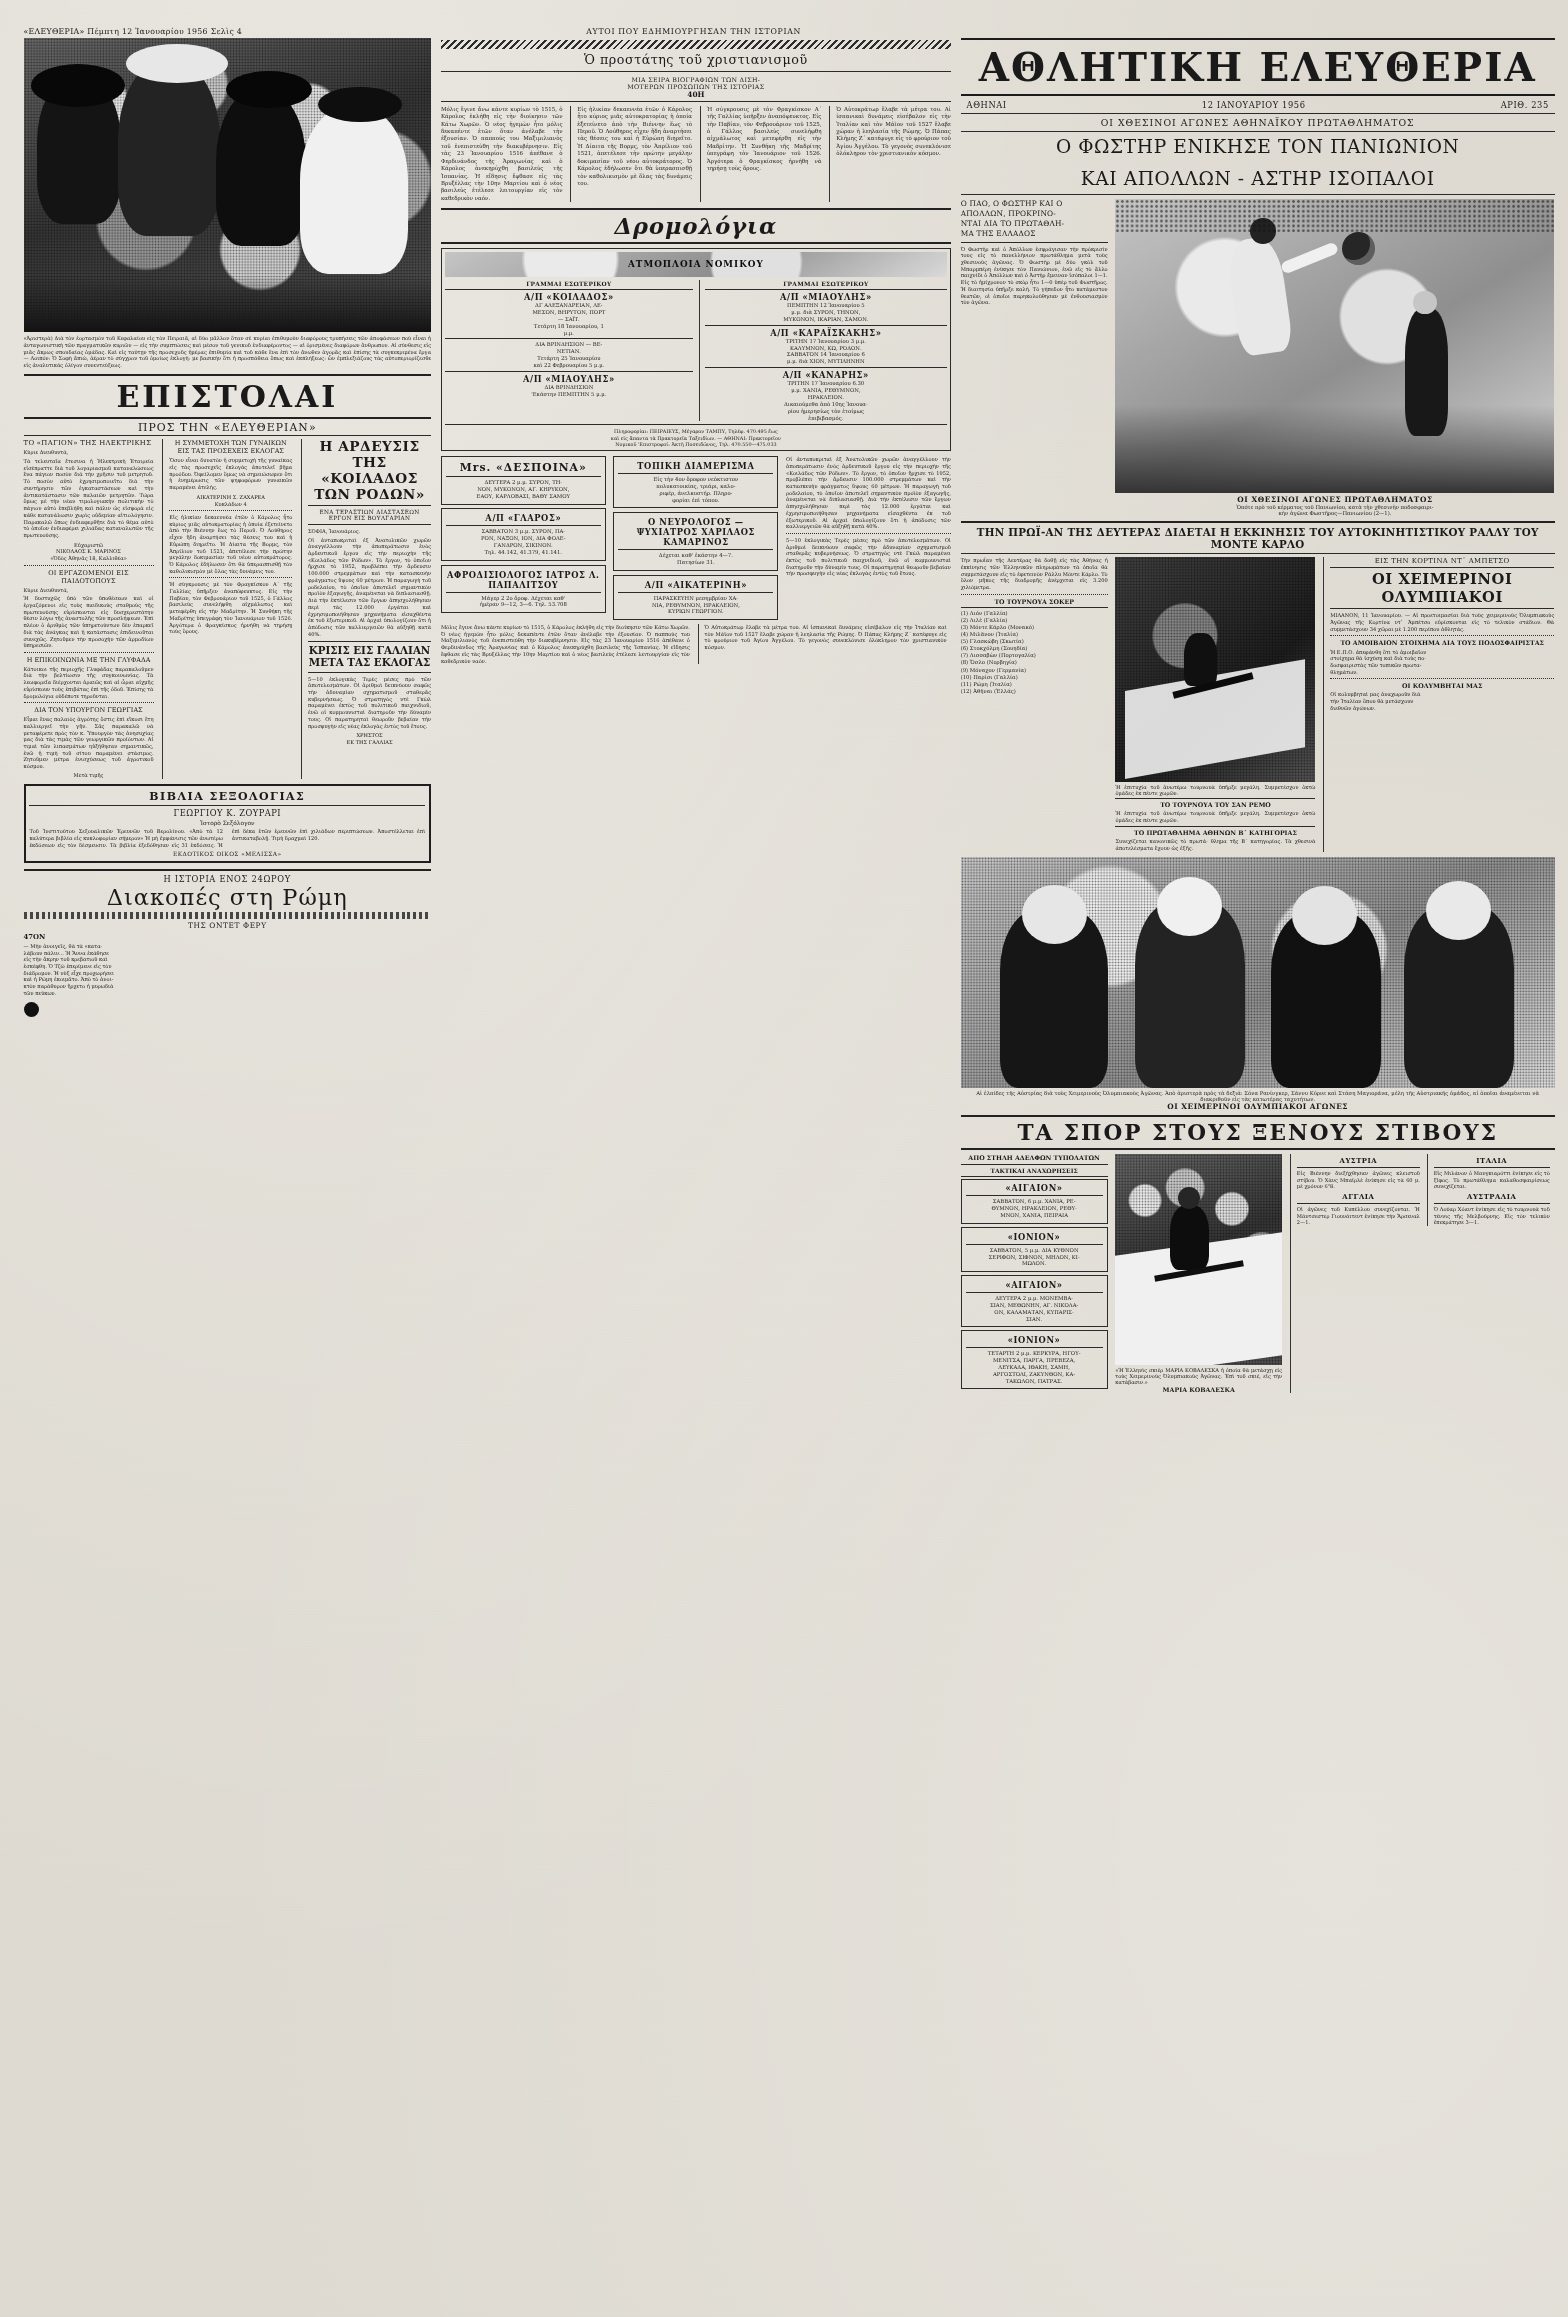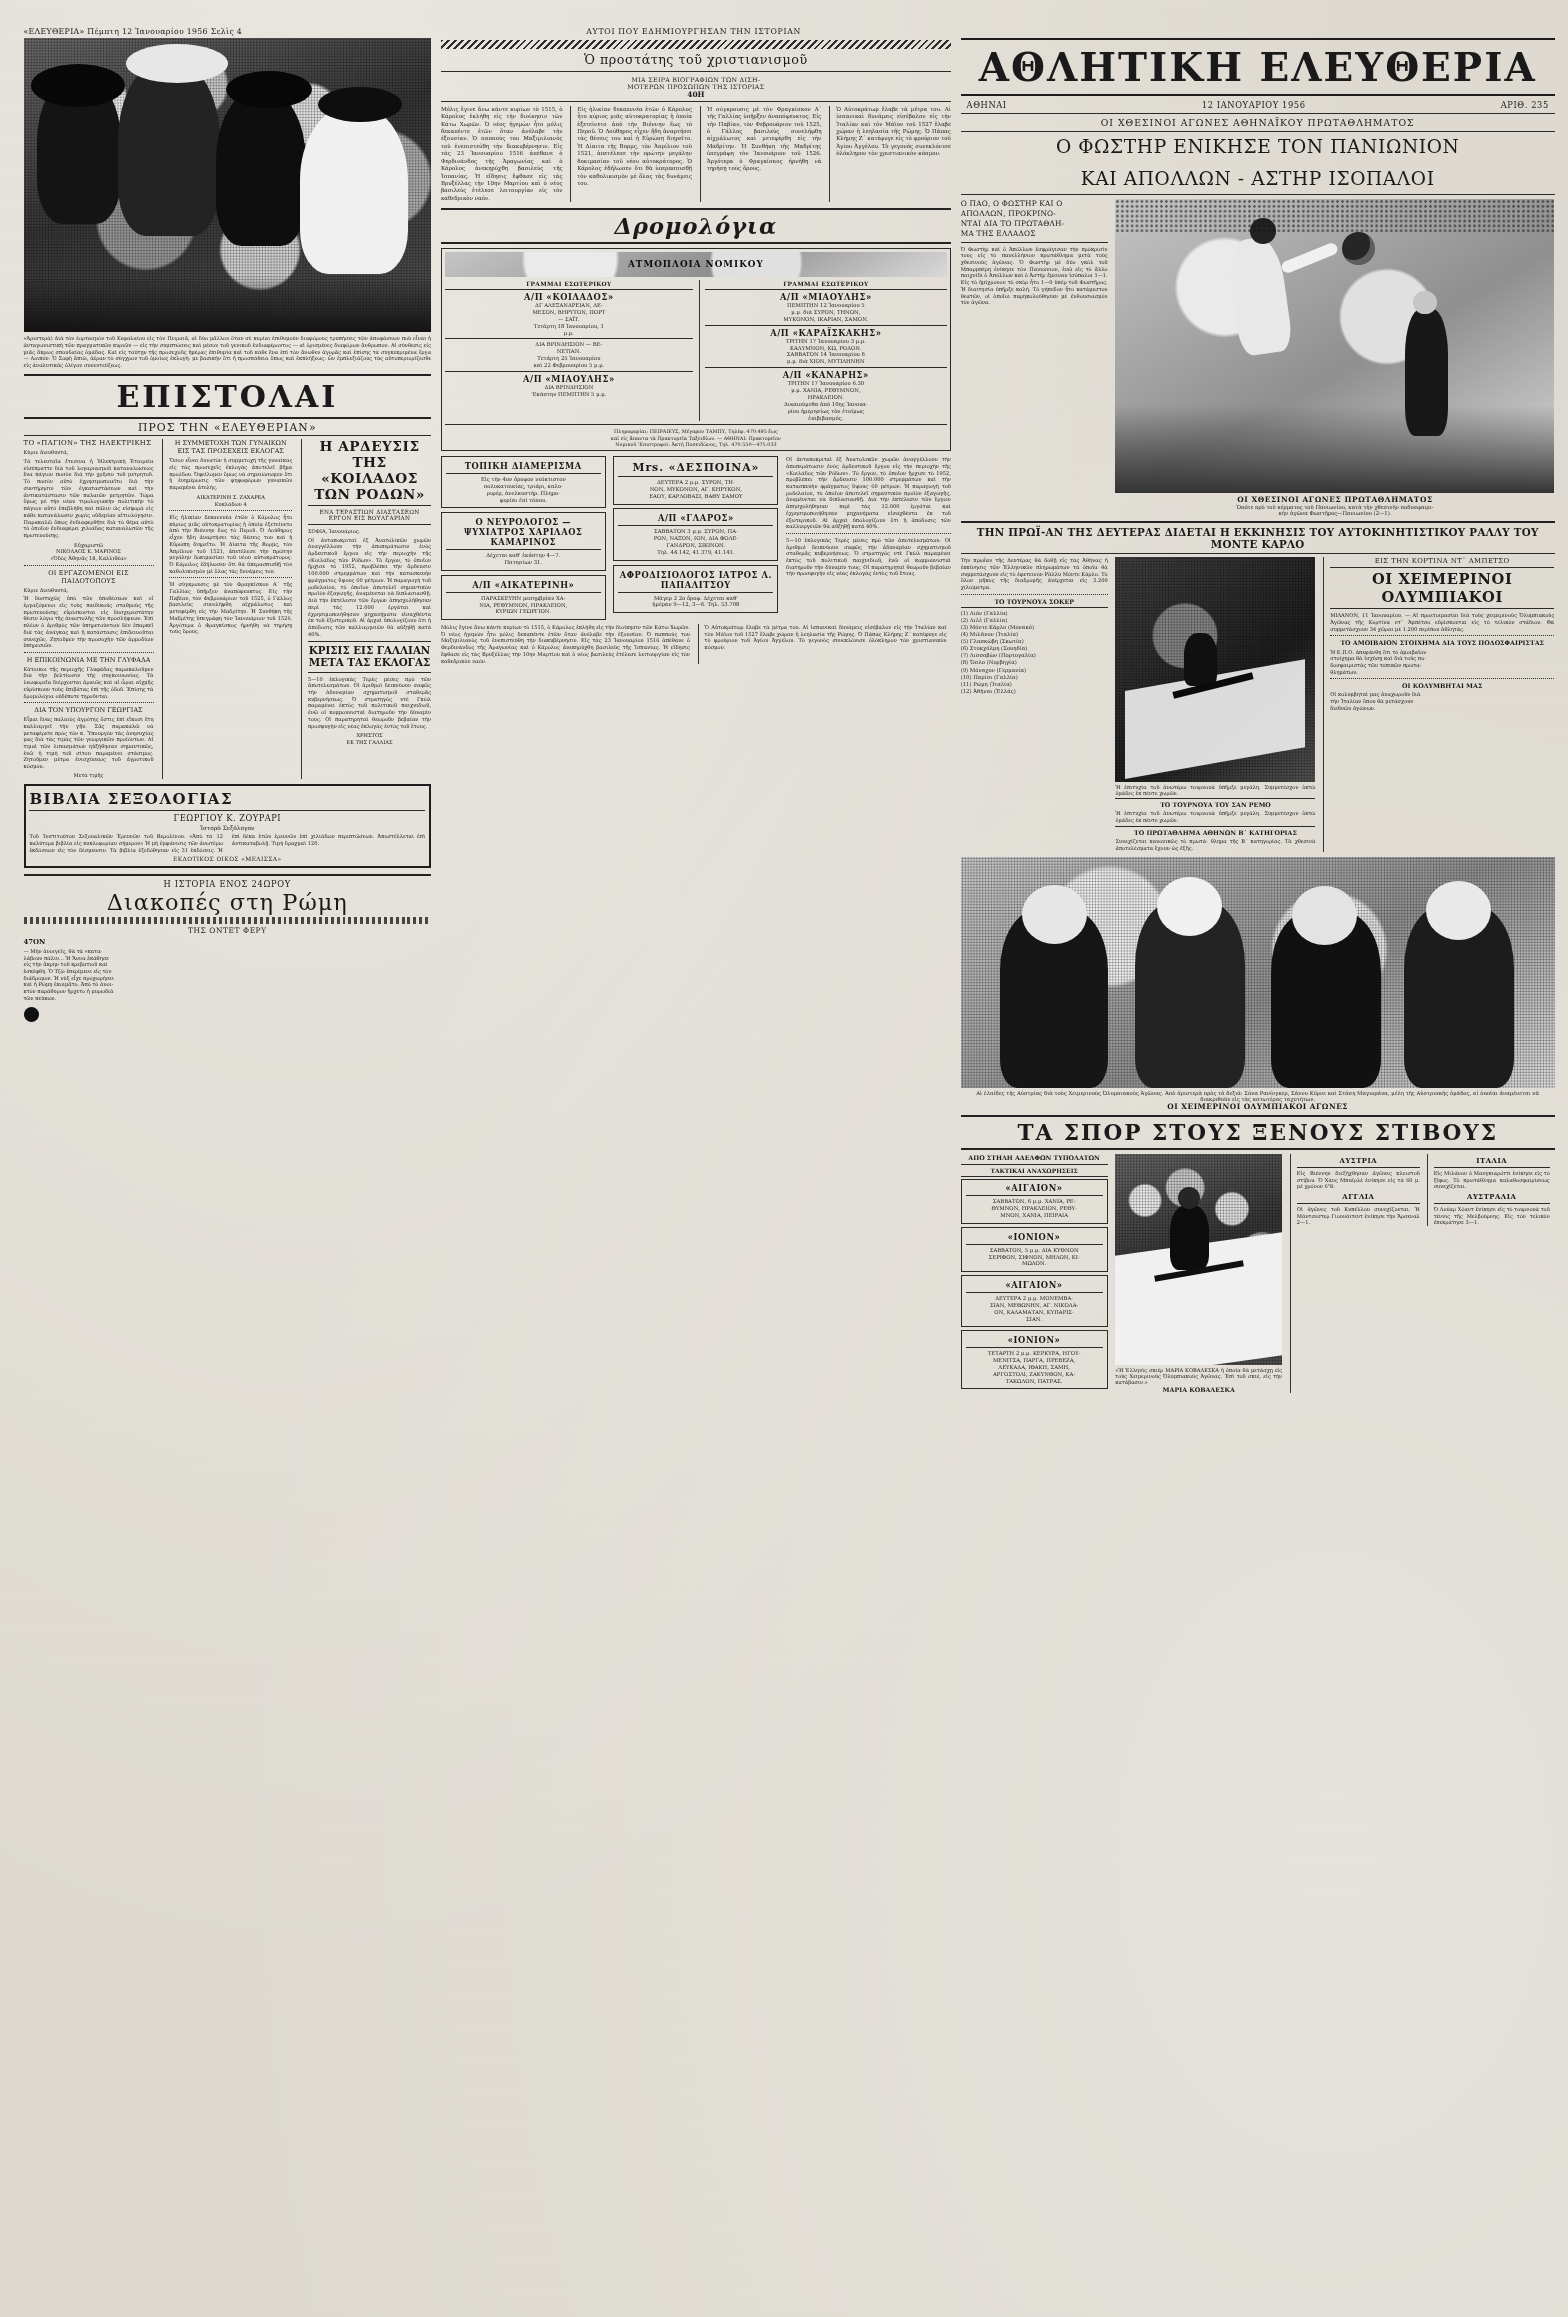--- a/index.html
+++ b/index.html
@@ -110,21 +110,21 @@
   
   .dromo { font-family:"DejaVu Serif", serif; font-size:22.5px; font-weight:700;
     letter-spacing:1px; font-style:italic; text-align:center; }
 
   .listline { font-size:5.3px; line-height:1.35; }
 
   .hdr-line { display:flex; justify-content:space-between; font-size:8.3px; letter-spacing:0.6px; padding:0 5.9px; }
 
   .vline { border-left:1px solid #333; }
 
-  .biblia { font-size:15px; font-weight:700; letter-spacing:1.5px; 
+  .biblia { font-size:11px; font-weight:700; letter-spacing:1.5px; text-align:center;
     font-family:"DejaVu Serif", serif; }
   .diakopes { font-size:22.5px; text-align:center; font-family:"DejaVu Serif", serif;
     letter-spacing:1px; }
 
   .xeimer { font-size:14.7px; font-weight:700; letter-spacing:0.6px; text-align:center;
     line-height:1.2; font-family:"DejaVu Serif", serif; }
 
   .spor { font-size:21.6px; font-weight:700; letter-spacing:2px; text-align:center;
     font-family:"DejaVu Serif", serif; }
 
@@ -369,62 +369,62 @@
         </div>
         <div class="hairline" style="margin:2.9px 0"></div>
         <div class="greek" style="font-size:4.9px;line-height:1.3;white-space:pre-line;text-align:center">Πληροφορίαι: ΠΕΙΡΑΙΕΥΣ, Μέγαρον ΤΑΜΠΥ, Τηλέφ. 470.495 ἕως
 καὶ εἰς ἅπαντα τὰ Πρακτορεῖα Ταξειδίων. — ΑΘΗΝΑΙ: Πρακτορεῖον
 Νομικοῦ 'Επιστροφοί: Ἀκτὴ Ποσειδῶνος, Τηλ. 470.550—475.033</div>
       </div>
 
       <div style="display:flex;gap:7.8px;margin-top:4.9px">
         <div style="width:165px">
           <div class="box" style="margin-bottom:3.9px">
+            <div class="adname2 greek">Mrs. «ΔΕΣΠΟΙΝΑ»</div>
+            <div class="hairline" style="margin:2px 0"></div>
+            <div class="greek ad" style="white-space:pre-line">ΔΕΥΤΕΡΑ 2 μ.μ. ΣΥΡΟΝ, ΤΗ-
+ΝΟΝ, ΜΥΚΟΝΟΝ, ΑΓ. ΚΗΡΥΚΟΝ,
+ΕΑΟΥ, ΚΑΡΛΟΒΑΣΙ, ΒΑΘΥ ΣΑΜΟΥ</div>
+          </div>
+          <div class="box" style="margin-bottom:3.9px">
+            <div class="adname greek">Α/Π «ΓΛΑΡΟΣ»</div>
+            <div class="hairline" style="margin:2px 0"></div>
+            <div class="greek ad" style="white-space:pre-line">ΣΑΒΒΑΤΟΝ 3 μ.μ. ΣΥΡΟΝ, ΠΑ-
+ΡΟΝ, ΝΑΞΟΝ, ΙΟΝ, ΔΙΑ ΦΟΛΕ-
+ΓΑΝΔΡΟΝ, ΣΙΚΙΝΟΝ.
+Τηλ. 44.142, 41.379, 41.141.</div>
+          </div>
+          <div class="box">
+            <div class="adname greek">ΑΦΡΟΔΙΣΙΟΛΟΓΟΣ ΙΑΤΡΟΣ Λ. ΠΑΠΑΛΙΤΣΟΥ</div>
+            <div class="hairline" style="margin:2px 0"></div>
+            <div class="greek ad" style="white-space:pre-line">Μάγερ 2 2ο ὄροφ. Δέχεται καθ'
+ἡμέραν 9—12, 3—6. Τηλ. 53.708</div>
+          </div>
+        </div>
+        <div style="width:165px">
+          <div class="box" style="margin-bottom:3.9px">
             <div class="adname greek">ΤΟΠΙΚΗ ΔΙΑΜΕΡΙΣΜΑ</div>
             <div class="hairline" style="margin:2px 0"></div>
             <div class="greek ad" style="white-space:pre-line">Εἰς τὴν 4ον ὄροφον νεόκτιστον
 πολυκατοικίας, τριάρι, καλο-
 ριφέρ, ἀνελκυστήρ. Πληρο-
 φορίαι ἐπὶ τόπου.</div>
           </div>
           <div class="box" style="margin-bottom:3.9px">
             <div class="adname greek">Ο ΝΕΥΡΟΛΟΓΟΣ — ΨΥΧΙΑΤΡΟΣ ΧΑΡΙΛΑΟΣ ΚΑΜΑΡΙΝΟΣ</div>
             <div class="hairline" style="margin:2px 0"></div>
             <div class="greek ad" style="white-space:pre-line">Δέχεται καθ' ἑκάστην 4—7.
 Πατησίων 31.</div>
           </div>
           <div class="box">
             <div class="adname greek">Α/Π «ΑΙΚΑΤΕΡΙΝΗ»</div>
             <div class="hairline" style="margin:2px 0"></div>
             <div class="greek ad" style="white-space:pre-line">ΠΑΡΑΣΚΕΥΗΝ μεσημβρίαν ΧΑ-
 ΝΙΑ, ΡΕΘΥΜΝΟΝ, ΗΡΑΚΛΕΙΟΝ,
 ΚΥΡΙΩΝ ΓΕΩΡΓΙΟΝ.</div>
-          </div>
-        </div>
-        <div style="width:165px">
-          <div class="box" style="margin-bottom:3.9px">
-            <div class="adname2 greek">Mrs. «ΔΕΣΠΟΙΝΑ»</div>
-            <div class="hairline" style="margin:2px 0"></div>
-            <div class="greek ad" style="white-space:pre-line">ΔΕΥΤΕΡΑ 2 μ.μ. ΣΥΡΟΝ, ΤΗ-
-ΝΟΝ, ΜΥΚΟΝΟΝ, ΑΓ. ΚΗΡΥΚΟΝ,
-ΕΑΟΥ, ΚΑΡΛΟΒΑΣΙ, ΒΑΘΥ ΣΑΜΟΥ</div>
-          </div>
-          <div class="box" style="margin-bottom:3.9px">
-            <div class="adname greek">Α/Π «ΓΛΑΡΟΣ»</div>
-            <div class="hairline" style="margin:2px 0"></div>
-            <div class="greek ad" style="white-space:pre-line">ΣΑΒΒΑΤΟΝ 3 μ.μ. ΣΥΡΟΝ, ΠΑ-
-ΡΟΝ, ΝΑΞΟΝ, ΙΟΝ, ΔΙΑ ΦΟΛΕ-
-ΓΑΝΔΡΟΝ, ΣΙΚΙΝΟΝ.
-Τηλ. 44.142, 41.379, 41.141.</div>
-          </div>
-          <div class="box">
-            <div class="adname greek">ΑΦΡΟΔΙΣΙΟΛΟΓΟΣ ΙΑΤΡΟΣ Λ. ΠΑΠΑΛΙΤΣΟΥ</div>
-            <div class="hairline" style="margin:2px 0"></div>
-            <div class="greek ad" style="white-space:pre-line">Μάγερ 2 2ο ὄροφ. Δέχεται καθ'
-ἡμέραν 9—12, 3—6. Τηλ. 53.708</div>
           </div>
         </div>
         <div style="width:165px">
           <div class="greek tiny">Οἱ ἀνταποκριταὶ ἐξ Ἀνατολικῶν χωρῶν ἀναγγέλλουν τὴν ἀποπεράτωσιν ἑνὸς ἀρδευτικοῦ ἔργου εἰς τὴν περιοχὴν τῆς «Κοιλάδος τῶν Ρόδων». Τὸ ἔργον, τὸ ὁποῖον ἤρχισε τὸ 1952, προβλέπει τὴν ἄρδευσιν 100.000 στρεμμάτων καὶ τὴν κατασκευὴν φράγματος ὕψους 60 μέτρων. Ἡ παραγωγὴ τοῦ ροδελαίου, τὸ ὁποῖον ἀποτελεῖ σημαντικὸν προϊὸν ἐξαγωγῆς, ἀναμένεται νὰ διπλασιασθῇ. Διὰ τὴν ἐκτέλεσιν τῶν ἔργων ἀπησχολήθησαν περὶ τὰς 12.000 ἐργάται καὶ ἐχρησιμοποιήθησαν μηχανήματα εἰσαχθέντα ἐκ τοῦ ἐξωτερικοῦ. Αἱ ἀρχαὶ ὑπολογίζουν ὅτι ἡ ἀπόδοσις τῶν καλλιεργειῶν θὰ αὐξηθῇ κατὰ 40%.</div>
           <div class="dotrule"></div>
           <div class="greek tiny">5—10 ἑκλογικὰς Τερὲς μέσες πρὸ τῶν ἀποτελεσμάτων. Οἱ ἀριθμοὶ δεικνύουν σαφῶς τὴν ἀδυναμίαν σχηματισμοῦ σταθερᾶς κυβερνήσεως. Ὁ στρατηγὸς ντὲ Γκὼλ παραμένει ἐκτὸς τοῦ πολιτικοῦ παιχνιδιοῦ, ἐνῶ οἱ κομμουνισταὶ διατηροῦν τὴν δύναμίν τους. Οἱ παρατηρηταὶ θεωροῦν βεβαίαν τὴν προσφυγὴν εἰς νέας ἐκλογὰς ἐντὸς τοῦ ἔτους.</div>
         </div>
       </div>
 
       <div style="display:flex;gap:7.8px;margin-top:3.9px">

